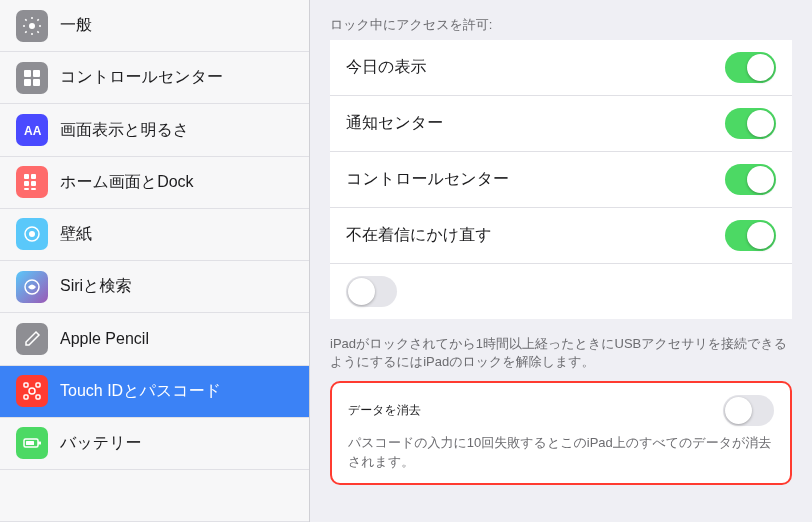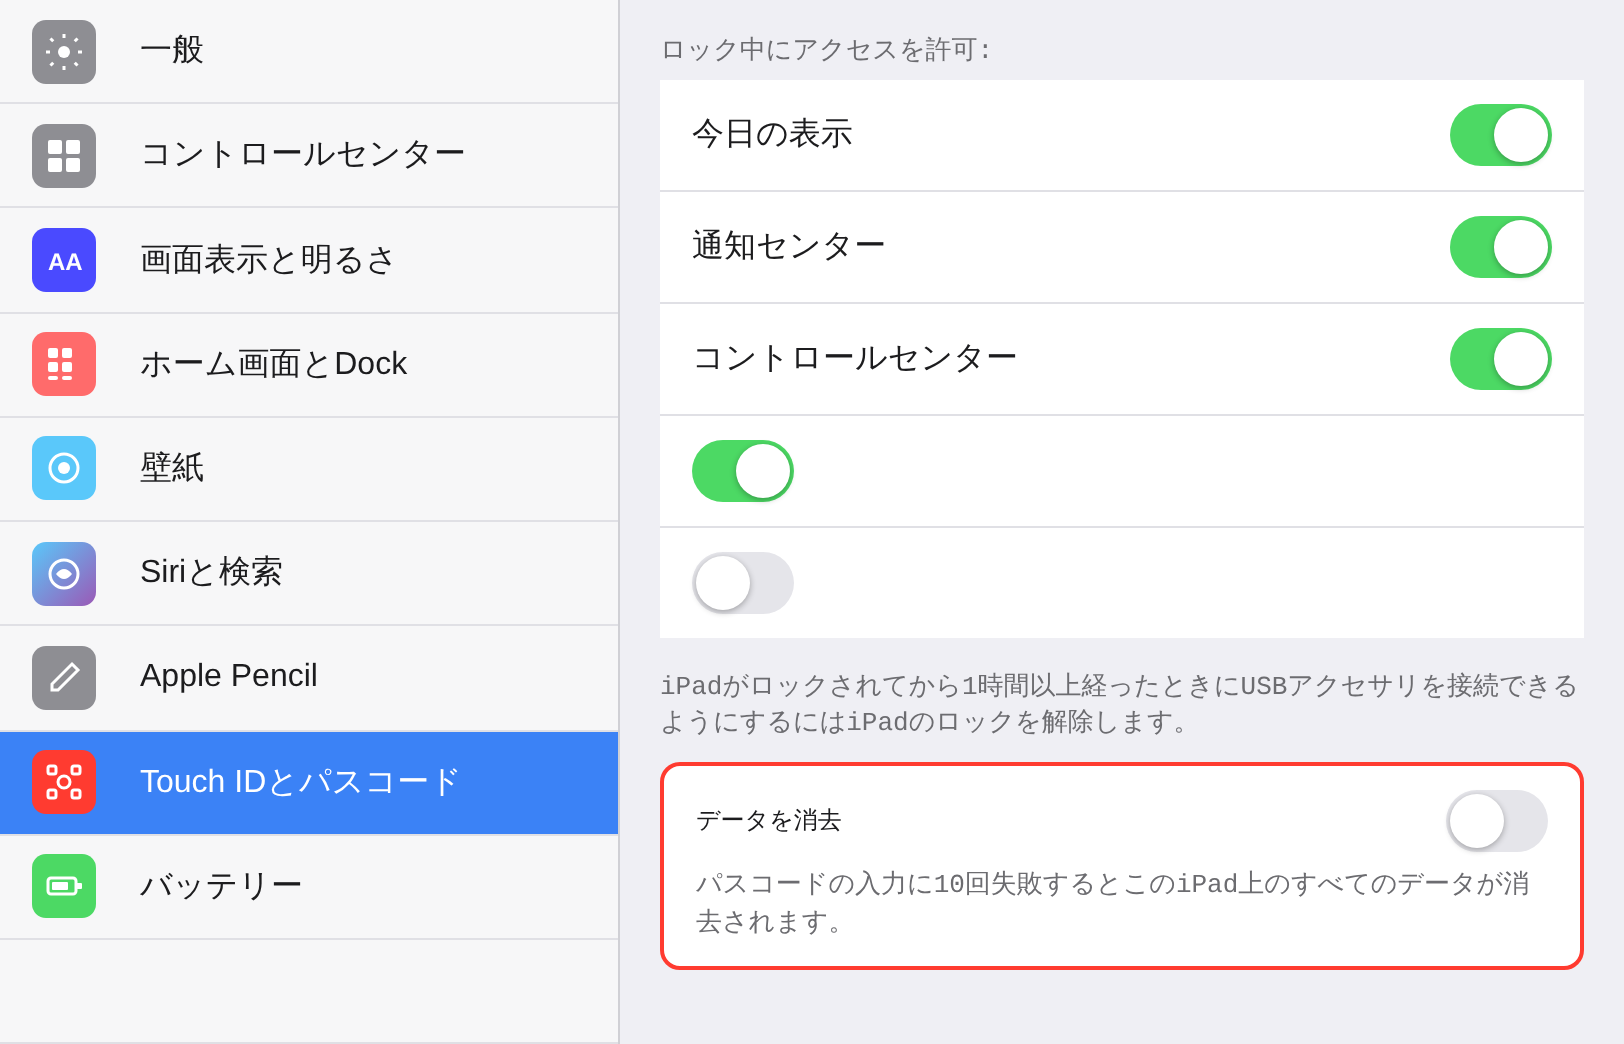--- a/index.html
+++ b/index.html
@@ -40,21 +40,21 @@
       color: #fff;
     }
 
     .sidebar-item-icon {
       width: 32px;
       height: 32px;
       border-radius: 7px;
       display: flex;
       align-items: center;
       justify-content: center;
-      margin-right: 22px;
+      margin-right: 12px;
       flex-shrink: 0;
       font-size: 18px;
     }
 
     .sidebar-item-label {
       font-size: 16px;
       color: #1c1c1e;
     }
 
     
@@ -68,21 +68,20 @@
     .icon-pencil { background: #8e8e93; color: #fff; }
     .icon-touchid { background: #ff3b30; color: #fff; }
     .icon-battery { background: #4cd964; color: #fff; }
 
     
     .main {
       flex: 1;
       background: #efeff4;
       padding: 0;
       overflow-y: auto;
-      font-family: Liberation Mono, monospace;
     }
 
     .section-header {
       font-size: 13px;
       color: #6c6c70;
       padding: 16px 20px 6px 20px;
     }
 
     .settings-group {
       background: #fff;
@@ -291,20 +290,21 @@
           <div class="toggle-knob"></div>
         </div>
       </div>
       <div class="settings-row">
         <span class="settings-row-label">コントロールセンター</span>
         <div class="toggle on">
           <div class="toggle-knob"></div>
         </div>
       </div>
       <div class="settings-row">
+        <span class="settings-row-label">不在着信にかけ直す</span>
         <div class="toggle on">
           <div class="toggle-knob"></div>
         </div>
       </div>
       <div class="settings-row">
         <div class="toggle off">
           <div class="toggle-knob"></div>
         </div>
       </div>
     </div>

